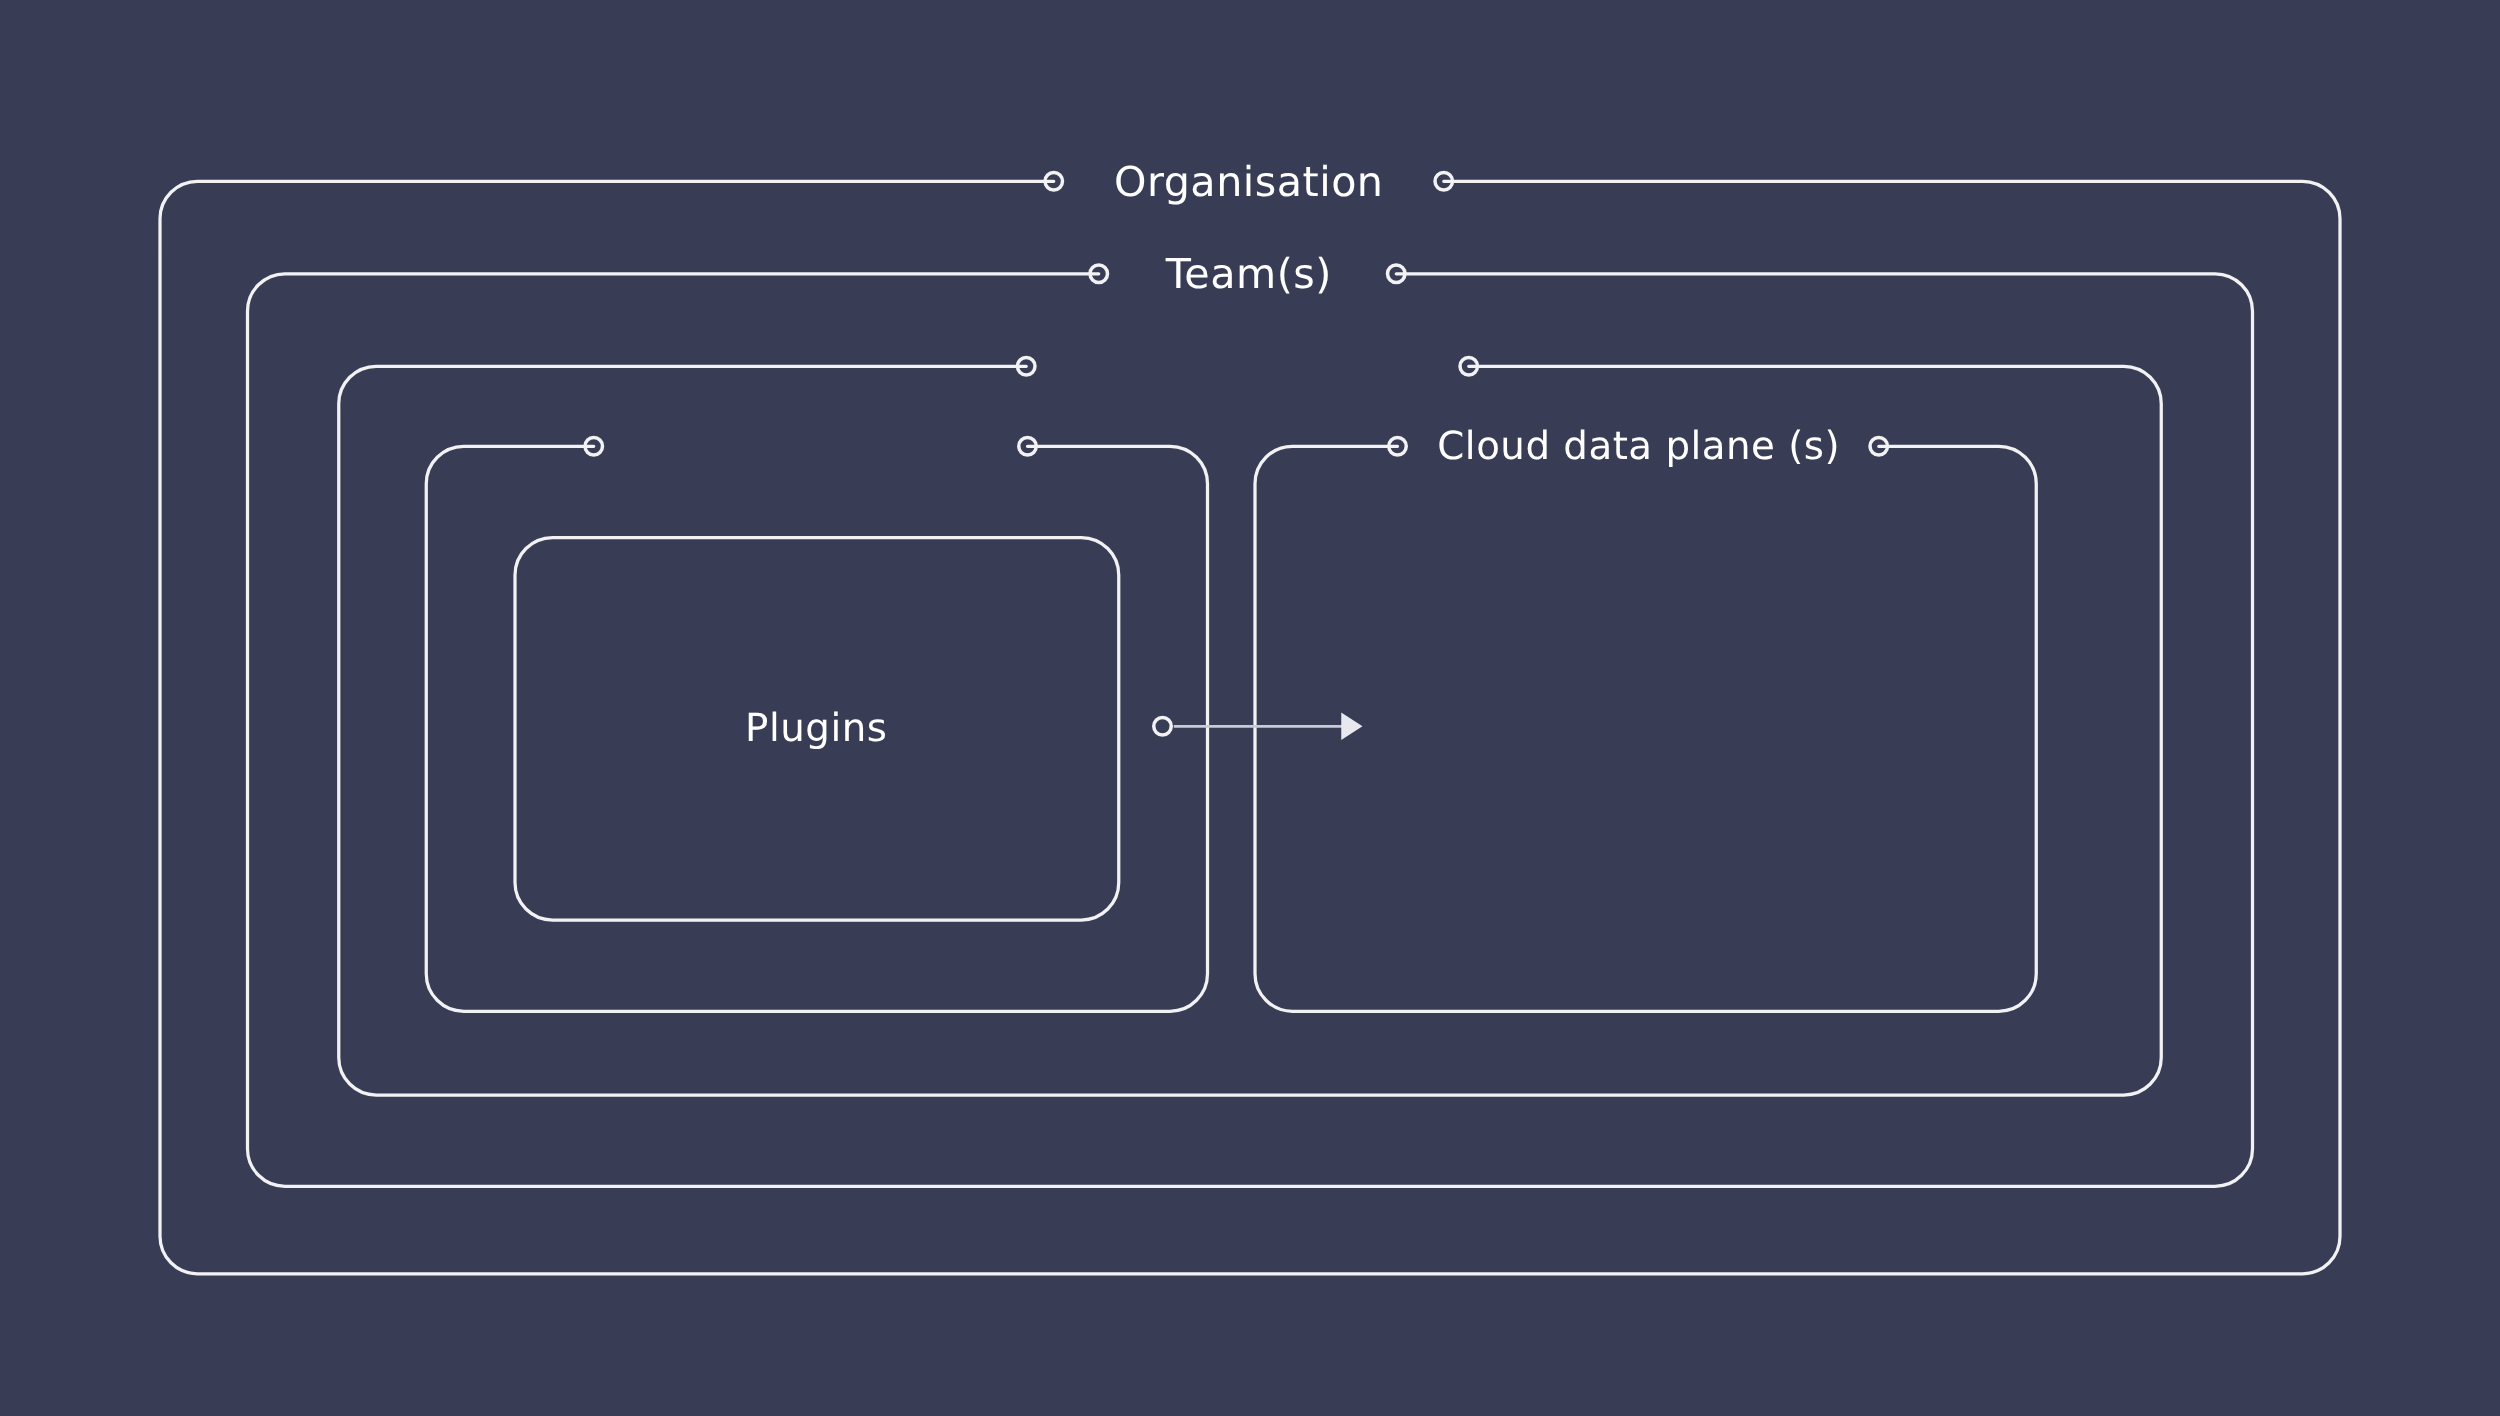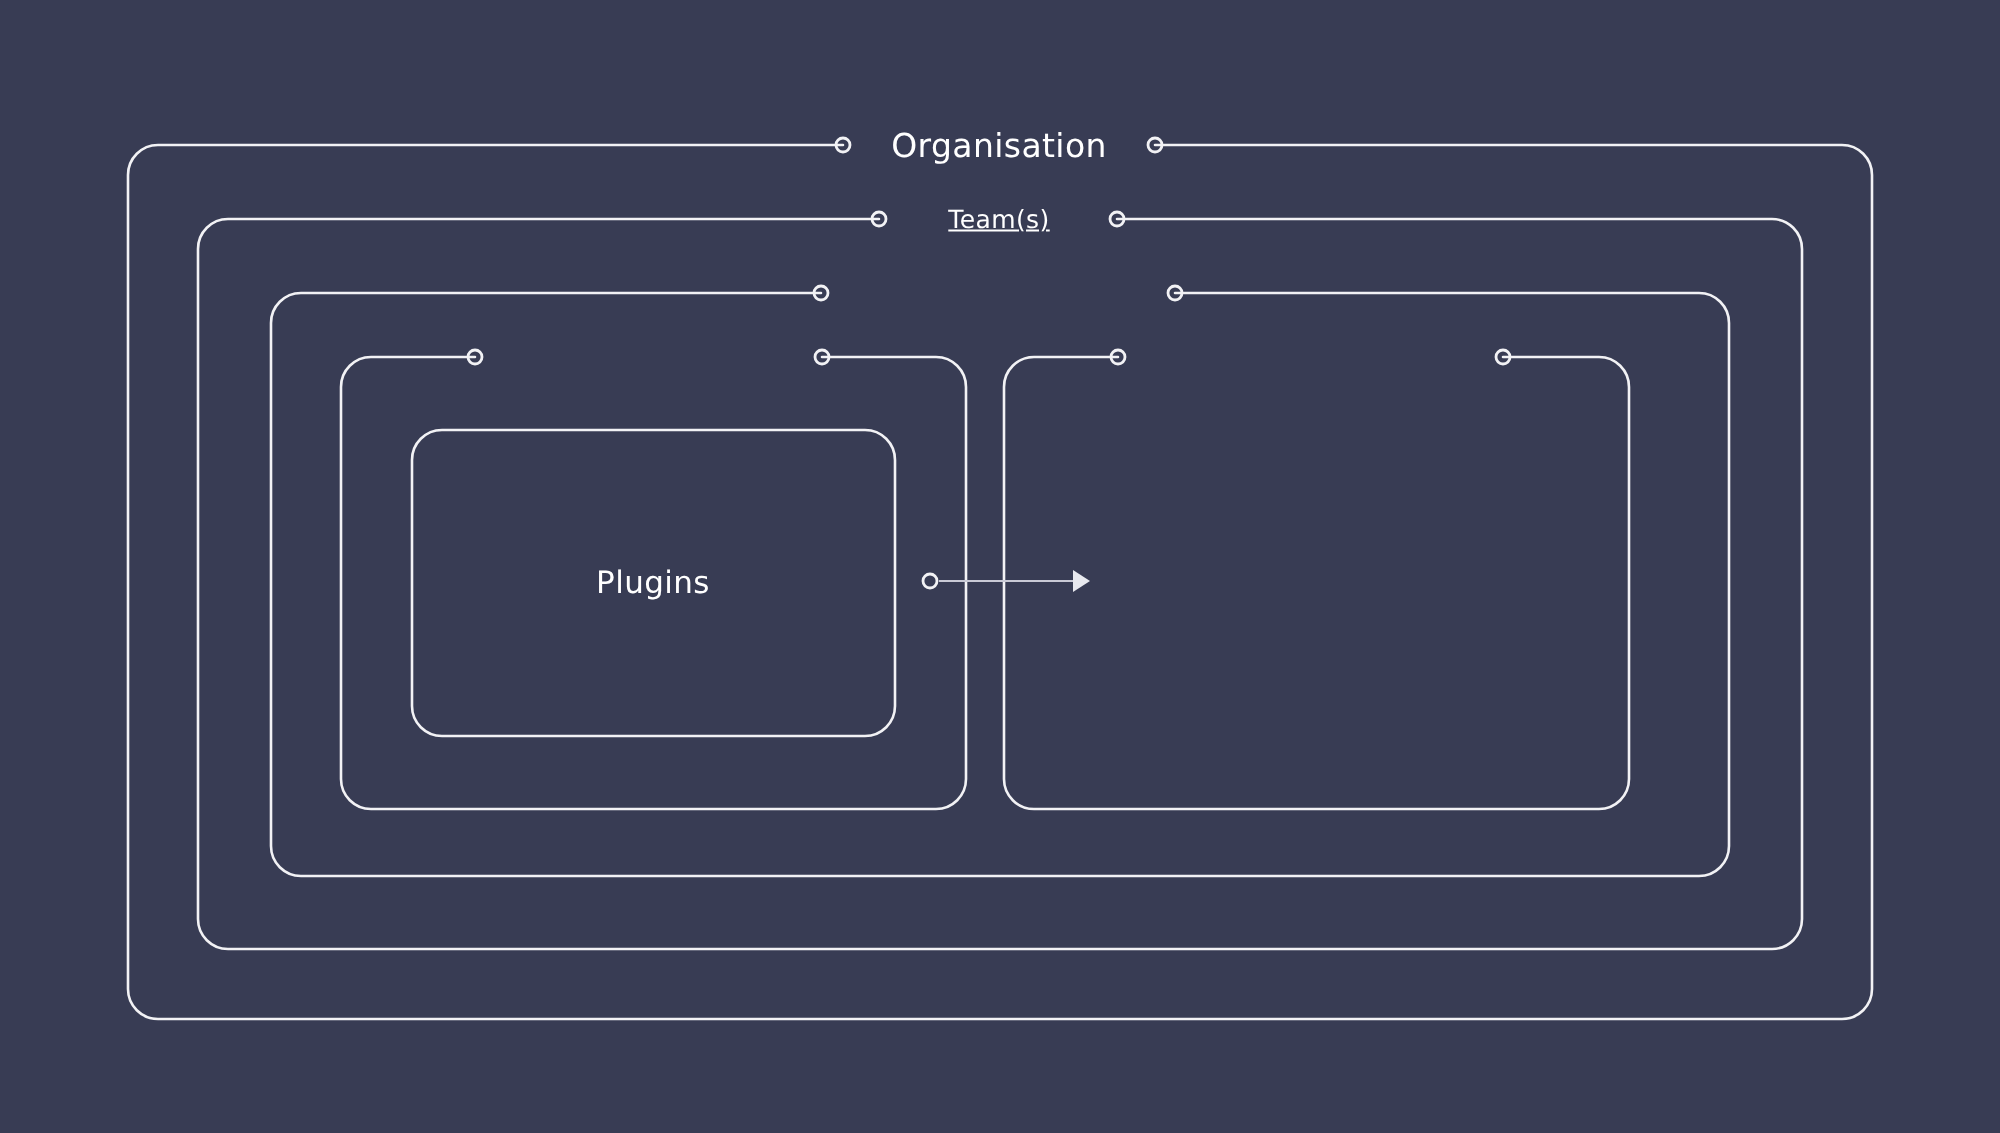--- a/index.html
+++ b/index.html
@@ -51,21 +51,21 @@
     position: absolute;
     color: #ffffff;
     font-family: "DejaVu Sans", sans-serif;
     font-weight: 400;
     white-space: nowrap;
     letter-spacing: 0.4px;
     transform: translate(-50%, -50%);
     text-rendering: geometricPrecision;
   }
   .lbl-org   { font-size: 33px; }
-  .lbl-team  { font-size: 25px; text-decoration: underline; }
+  .lbl-team  { font-size: 33px; }
   .lbl-env   { font-size: 33px; }
   .lbl-cp    { font-size: 31px; }
   .lbl-cdp   { font-size: 31px; }
   .lbl-plug  { font-size: 31px; }
 </style>
 </head>
 <body>
 
 <div id="stage">
 
@@ -106,15 +106,16 @@
             H 442 A 30 30 0 0 1 412 694
             V 448 A 30 30 0 0 1 442 418 Z" class="box-outline"></path>
         <line x1="939" y1="569" x2="1076" y2="569" class="flow-line"></line>
         <circle cx="930" cy="569" r="7" class="connector-dot"></circle>
         <path d="M 1090 569 L 1073 558 L 1073 580 Z" class="flow-head"></path>
       </g>
   </svg>
 
   <div class="lbl lbl-org" style="left: 999px; top: 133px;">Organisation</div>
   <div class="lbl lbl-team" style="left: 999px; top: 207px;">Team(s)</div>
+  <div class="lbl lbl-cdp" style="left: 1311px; top: 345px;">Cloud data plane (s)</div>
   <div class="lbl lbl-plug" style="left: 653px; top: 571px; text-align: right;">Plugins</div>
 
 </div>
 
 </body></html>

